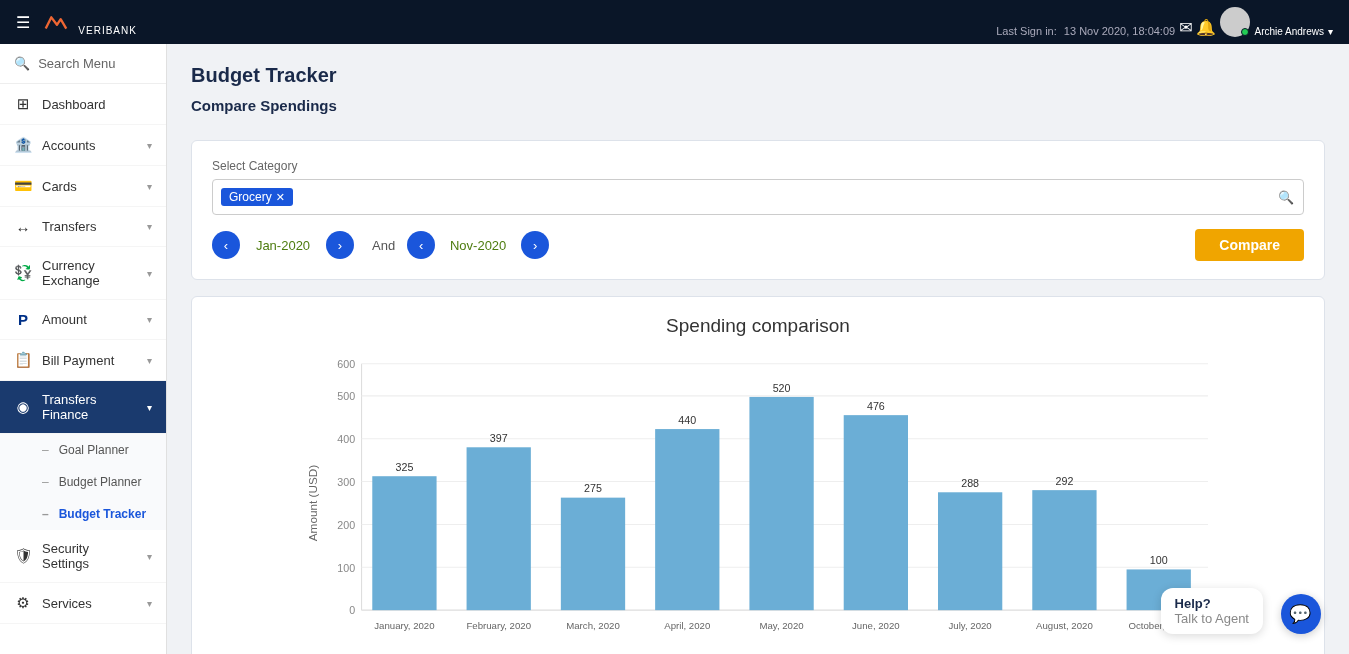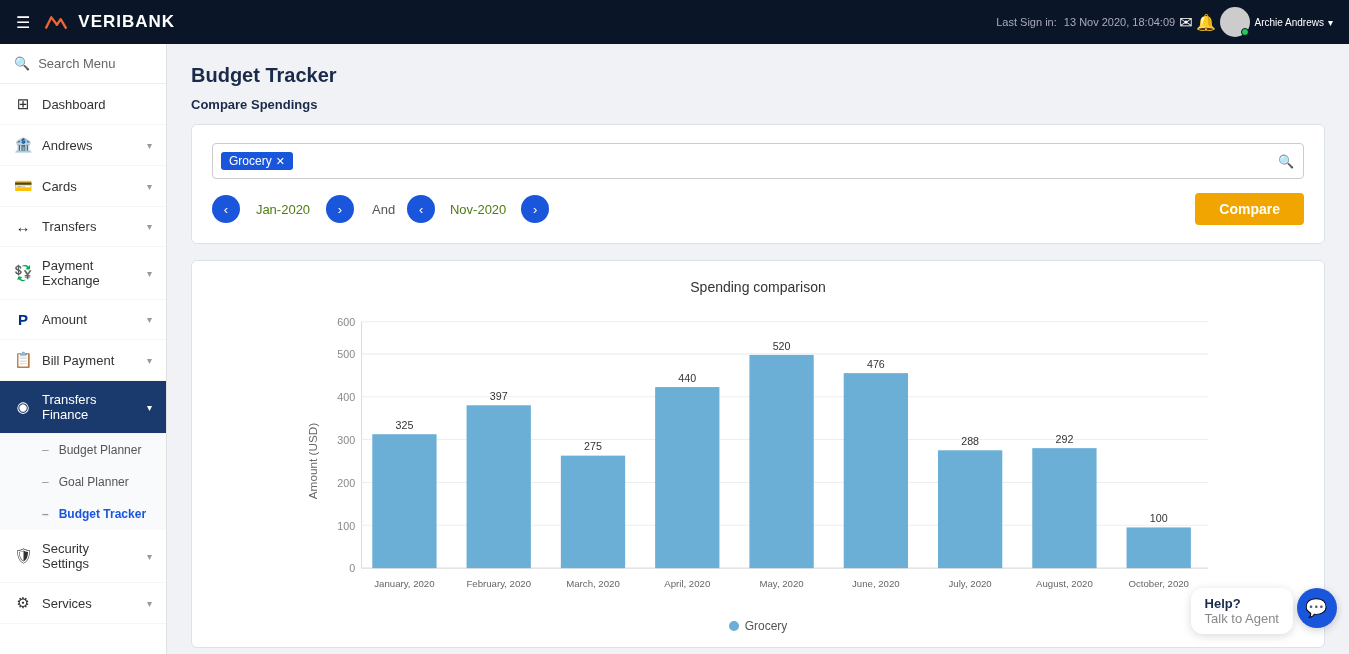--- a/index.html
+++ b/index.html
@@ -10,23 +10,23 @@
       background: #0a1628;
       color: white;
       height: 44px;
       display: flex;
       align-items: center;
       padding: 0 16px;
       flex-shrink: 0;
       justify-content: space-between;
     }
     .topnav-left { display: flex; align-items: center; gap: 12px; }
-    .topnav-logo { display: flex; align-items: center; gap: 8px; font-size: 17px; font-weight: bold; letter-spacing: 1px; }
+    .topnav-logo { display: flex; align-items: flex-end; gap: 8px; font-size: 10px; font-weight: normal; letter-spacing: 1px; }
     .logo-icon { width: 28px; height: 28px; }
-    .topnav-right { display: flex; align-items: center; gap: 4px; font-size: 12px; }
+    .topnav-right { display: flex; align-items: flex-end; gap: 4px; font-size: 12px; }
     .last-signin { font-size: 11px; color: #aab; }
     .nav-icon-btn { background: none; border: none; color: white; cursor: pointer; font-size: 16px; }
     .avatar { width: 30px; height: 30px; border-radius: 50%; background: #ccc; position: relative; }
     .avatar-dot { width: 8px; height: 8px; border-radius: 50%; background: #22cc55; position: absolute; bottom: 1px; right: 1px; border: 1px solid #0a1628; }
     .user-name { font-size: 10px; color: white; display: flex; align-items: center; gap: 4px; }
 
     
     .main-layout { display: flex; flex: 1; overflow: hidden; }
 
     
@@ -77,21 +77,21 @@
     .sidebar-sub-item::before { content: '–'; margin-right: 4px; color: #999; }
 
     
     .content {
       flex: 1;
       overflow-y: auto;
       padding: 20px 24px;
       background: #f0f2f5;
     }
     .page-title { font-size: 20px; font-weight: bold; color: #1a2a4a; margin-bottom: 10px; }
-    .section-title { font-size: 13px; font-weight: bold; color: #1a2a4a; margin-bottom: 12px; }
+    .section-title { font-size: 15px; font-weight: bold; color: #1a2a4a; margin-bottom: 26px; }
 
     
     .card {
       background: white;
       border-radius: 6px;
       border: 1px solid #dde2ea;
       padding: 18px 20px;
       margin-bottom: 16px;
     }
     .category-selector { margin-bottom: 14px; }
@@ -162,34 +162,34 @@
       cursor: pointer;
     }
 
     
     .chart-card {
       background: white;
       border-radius: 6px;
       border: 1px solid #dde2ea;
       padding: 18px 20px 14px;
     }
-    .chart-title { font-size: 14px; color: #333; text-align: center; margin-bottom: 16px; font-weight: 500; }
+    .chart-title { font-size: 19px; color: #333; text-align: center; margin-bottom: 16px; font-weight: 500; }
     .chart-container { position: relative; width: 100%; height: 300px; }
     svg.bar-chart { width: 100%; height: 100%; }
     .chart-legend { display: flex; align-items: center; justify-content: center; gap: 6px; margin-top: 8px; font-size: 12px; color: #555; }
     .legend-dot { width: 10px; height: 10px; border-radius: 50%; background: #6baed6; display: inline-block; }
 
     
     .help-widget {
       position: fixed;
       bottom: 20px;
-      right: 12px;
-      display: flex;
-      align-items: flex-start;
-      gap: 4px;
+      right: 28px;
+      display: flex;
+      align-items: flex-end;
+      gap: 18px;
       z-index: 100;
     }
     .help-bubble {
       background: white;
       border-radius: 12px;
       padding: 8px 14px;
       box-shadow: 0 2px 10px rgba(0,0,0,0.15);
       font-size: 13px;
     }
     .help-bubble .help-title { font-weight: bold; color: #1a2a4a; }
@@ -246,59 +246,59 @@
       <span>🔍</span>
       <span>Search Menu</span>
     </div>
 
     <div class="sidebar-item">
       <span class="item-icon">⊞</span>
       <span class="item-label">Dashboard</span>
     </div>
     <div class="sidebar-item">
       <span class="item-icon">🏦</span>
-      <span class="item-label">Andrews</span>
+      <span class="item-label">Accounts</span>
       <span class="chevron">▾</span>
     </div>
     <div class="sidebar-item">
       <span class="item-icon">💳</span>
       <span class="item-label">Cards</span>
       <span class="chevron">▾</span>
     </div>
     <div class="sidebar-item">
       <span class="item-icon">↔</span>
       <span class="item-label">Transfers</span>
       <span class="chevron">▾</span>
     </div>
     <div class="sidebar-item">
       <span class="item-icon">💱</span>
-      <span class="item-label">Payment Exchange</span>
+      <span class="item-label">Currency Exchange</span>
       <span class="chevron">▾</span>
     </div>
     <div class="sidebar-item">
       <span class="item-icon" style="font-weight:bold;color:#003087;">P</span>
       <span class="item-label">Amount</span>
       <span class="chevron">▾</span>
     </div>
     <div class="sidebar-item">
       <span class="item-icon">📋</span>
       <span class="item-label">Bill Payment</span>
       <span class="chevron">▾</span>
     </div>
     <div class="sidebar-item active">
       <span class="item-icon">◉</span>
       <span class="item-label">Transfers Finance</span>
       <span class="chevron">▾</span>
     </div>
     <div class="sidebar-submenu">
       <div class="sidebar-sub-item">
+        <span>Goal Planner</span>
+      </div>
+      <div class="sidebar-sub-item">
         <span>Budget Planner</span>
-      </div>
-      <div class="sidebar-sub-item">
-        <span>Goal Planner</span>
       </div>
       <div class="sidebar-sub-item active">
         <span>Budget Tracker</span>
       </div>
     </div>
 
     <div class="sidebar-item">
       <span class="item-icon">🛡</span>
       <span class="item-label">Security Settings</span>
       <span class="chevron">▾</span>
@@ -310,20 +310,21 @@
     </div>
 
   </aside>
 
   <main class="content">
     <h1 class="page-title">Budget Tracker</h1>
     <h2 class="section-title">Compare Spendings</h2>
 
     <div class="card">
       <div class="category-selector">
+        <div class="category-label">Select Category</div>
         <div class="tag-input-box">
           <span class="tag">
             <span>Grocery</span>
             <span class="tag-close">✕</span>
           </span>
           <span class="search-icon-right">🔍</span>
         </div>
       </div>
       <div class="date-range-row">
         <div class="date-nav">

